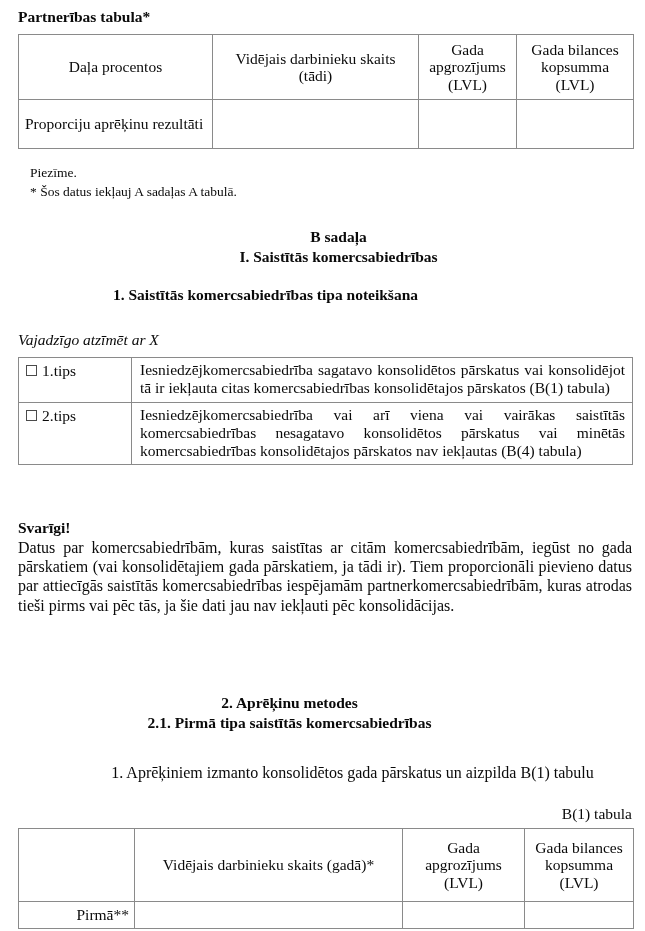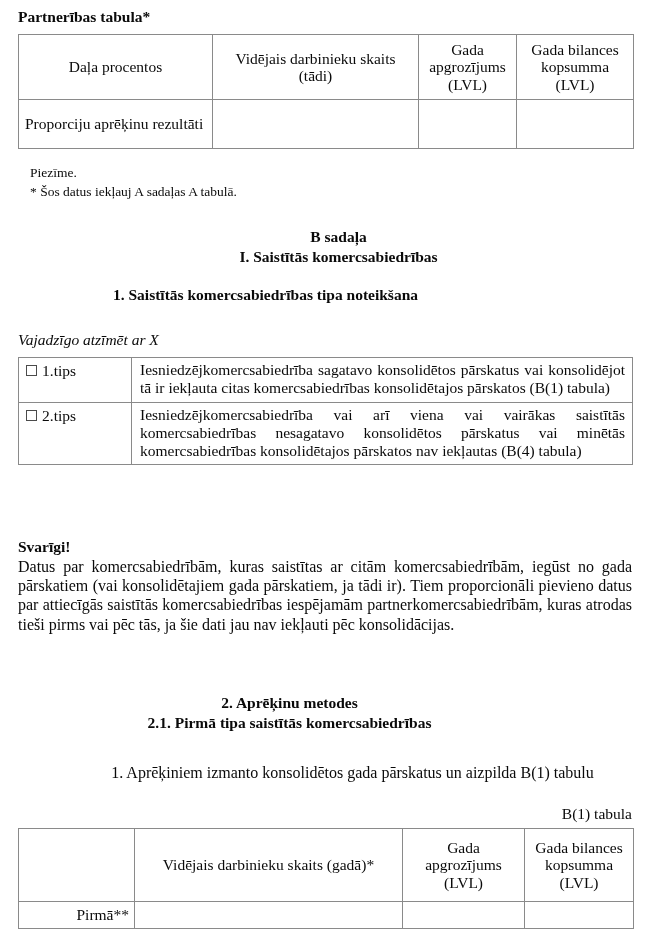--- a/index.html
+++ b/index.html
@@ -120,21 +120,21 @@
     display: inline-block;
     width: 9px; height: 9px;
     border: 1px solid #4b4b4b;
     margin-right: 5px;
     vertical-align: 0px;
     background: #fff;
   }
 
   #important-block {
     position: absolute;
-    left: 18px; top: 538px;
+    left: 18px; top: 519px;
     width: 614px;
   }
   #important-block .imp-title {
     font-weight: bold;
     font-size: 15.5px;
     margin-bottom: 1px;
   }
   #important-block .imp-body {
     font-size: 16px;
     line-height: 1.2;

